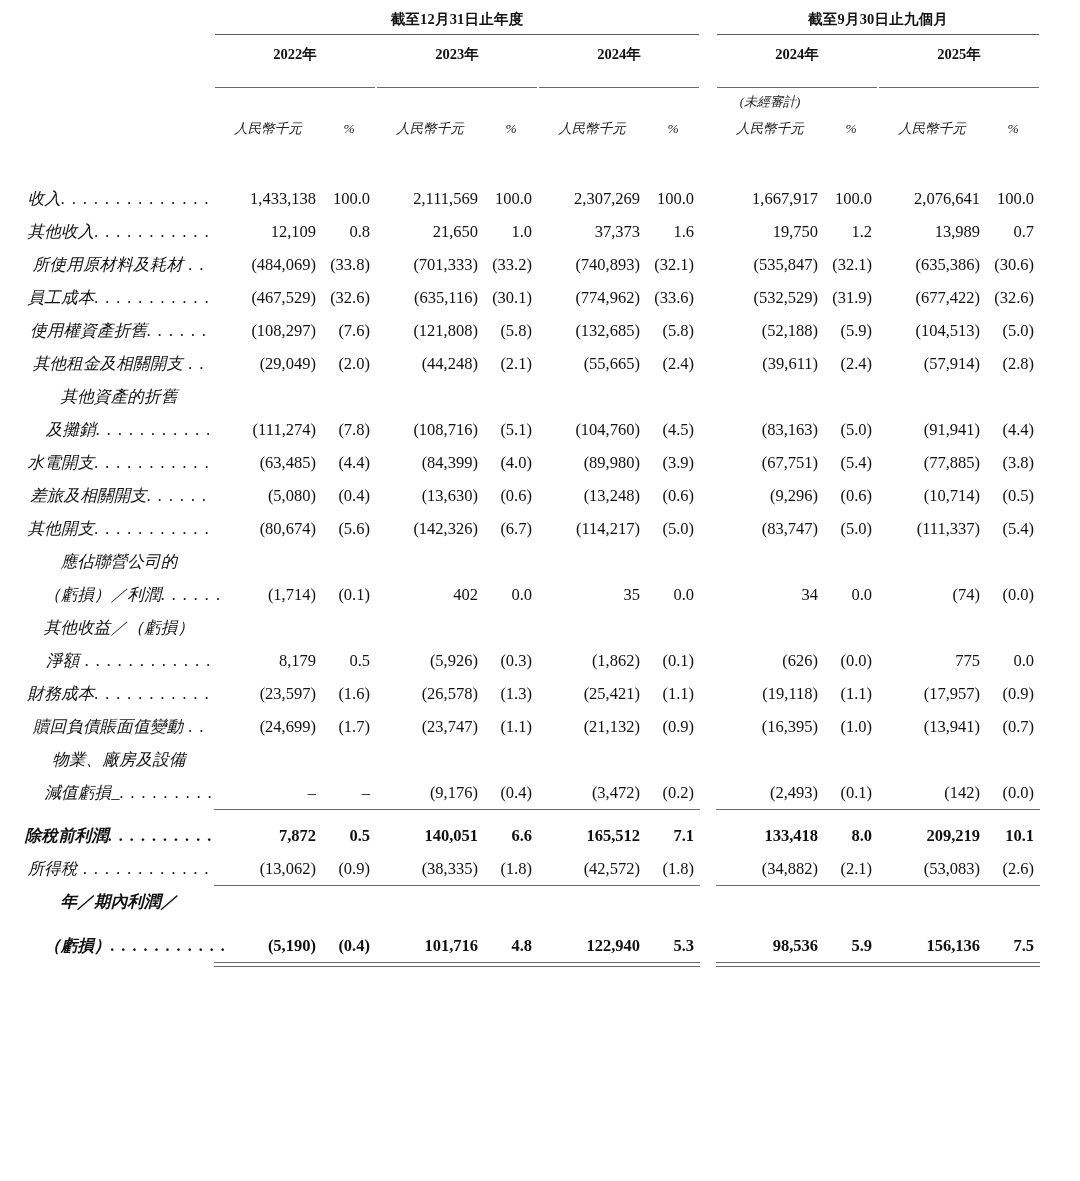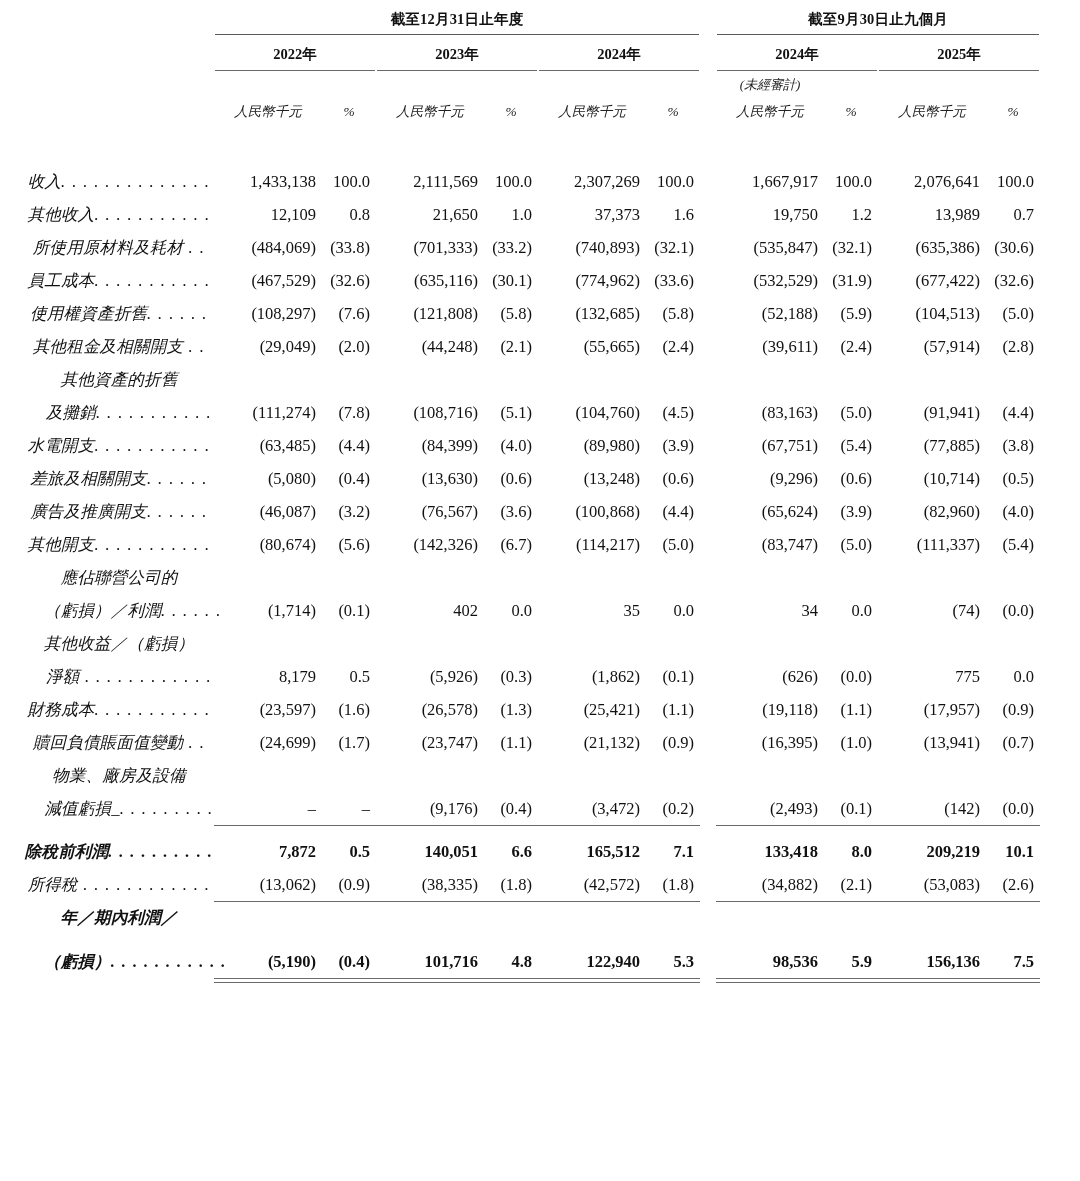--- a/index.html
+++ b/index.html
@@ -55,21 +55,21 @@
     height: 0;
     font-size: 0;
     line-height: 0;
   }
 
   
   .yr {
     text-align: center;
     font-size: 14.5px;
     font-weight: 700;
-    padding: 9px 0 5px 0;
+    padding: 9px 0 22px 0;
     white-space: nowrap;
   }
   .yr-rule .rule {
     border-top: 1.2px solid #6a6a6a;
     height: 0;
     font-size: 0;
     line-height: 0;
   }
 
   
@@ -357,34 +357,20 @@
           <td class="pctv">(0.6)</td>
           <td class="num">(13,248)</td>
           <td class="pctv">(0.6)</td>
           <td></td>
           <td class="num">(9,296)</td>
           <td class="pctv">(0.6)</td>
           <td class="num">(10,714)</td>
           <td class="pctv">(0.5)</td>
         </tr>
         <tr>
-          <td class="label"><span>廣告及推廣開支</span><span class="leader">. . . . . .</span></td>
-          <td class="num">(46,087)</td>
-          <td class="pctv">(3.2)</td>
-          <td class="num">(76,567)</td>
-          <td class="pctv">(3.6)</td>
-          <td class="num">(100,868)</td>
-          <td class="pctv">(4.4)</td>
-          <td></td>
-          <td class="num">(65,624)</td>
-          <td class="pctv">(3.9)</td>
-          <td class="num">(82,960)</td>
-          <td class="pctv">(4.0)</td>
-        </tr>
-        <tr>
           <td class="label"><span>其他開支</span><span class="leader">. . . . . . . . . . .</span></td>
           <td class="num">(80,674)</td>
           <td class="pctv">(5.6)</td>
           <td class="num">(142,326)</td>
           <td class="pctv">(6.7)</td>
           <td class="num">(114,217)</td>
           <td class="pctv">(5.0)</td>
           <td></td>
           <td class="num">(83,747)</td>
           <td class="pctv">(5.0)</td>

